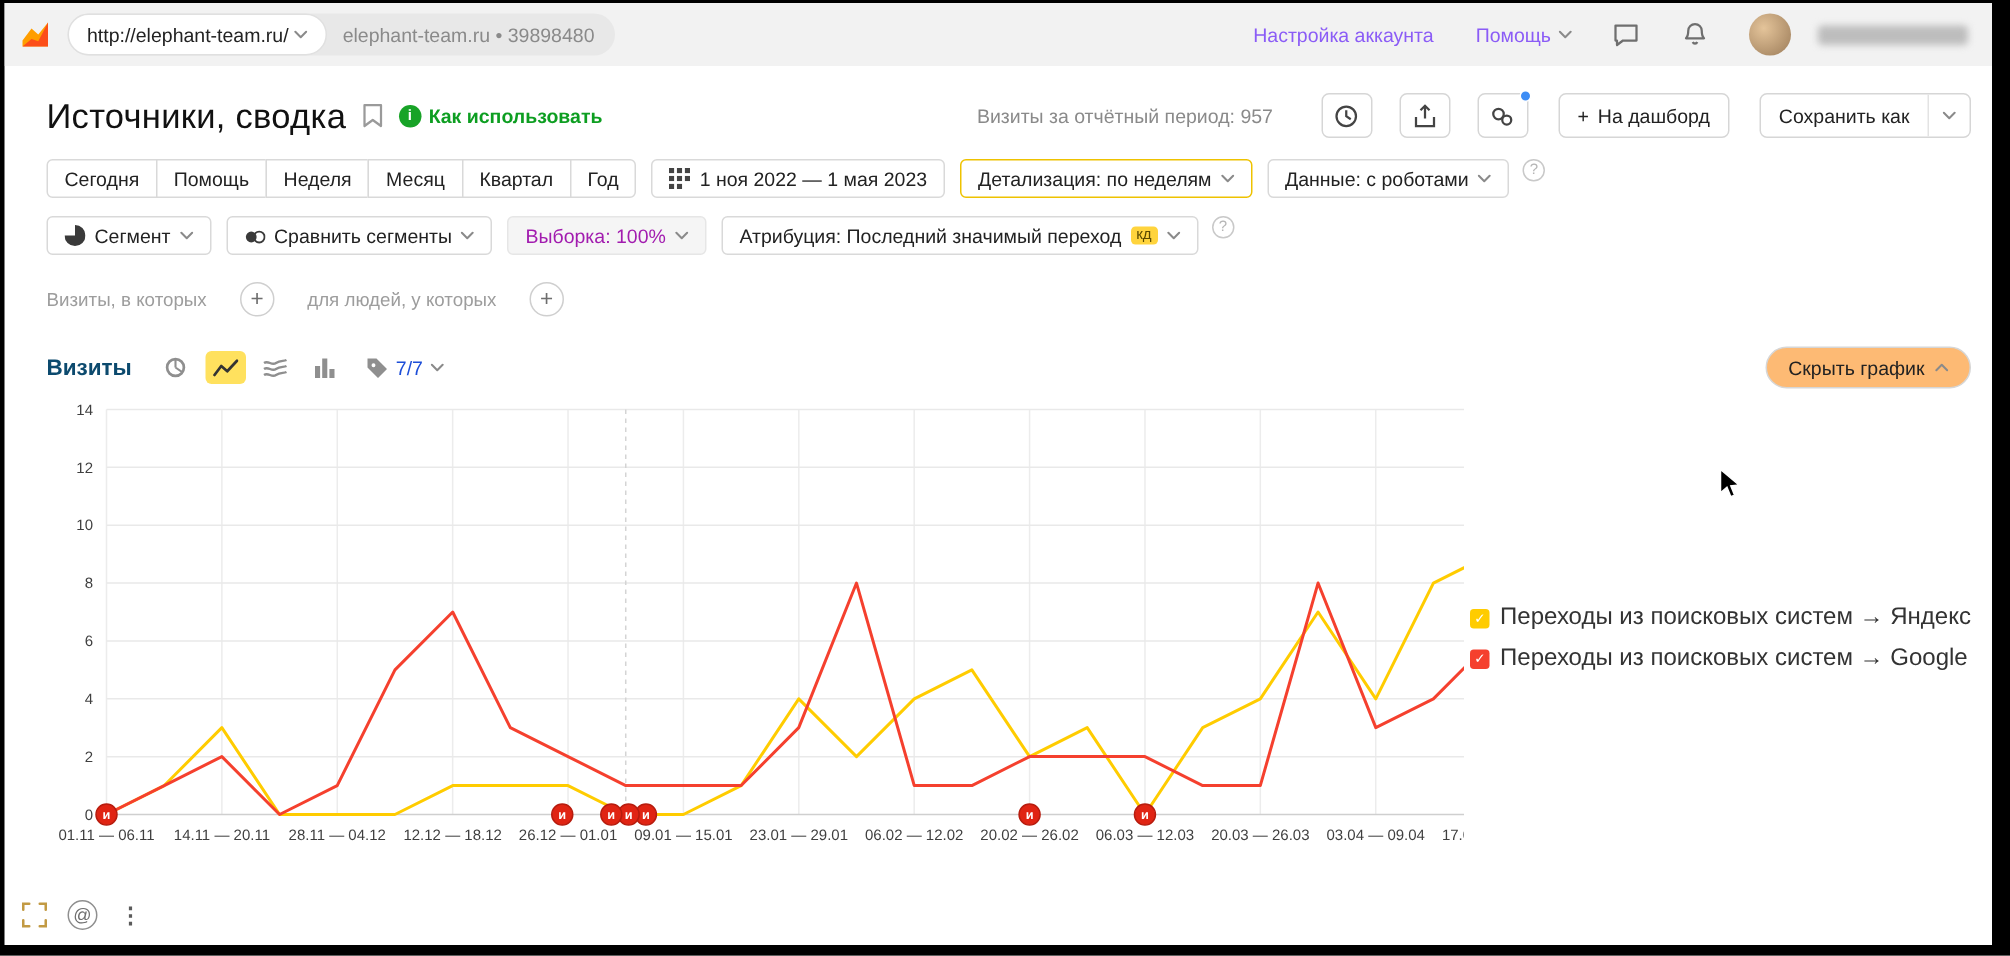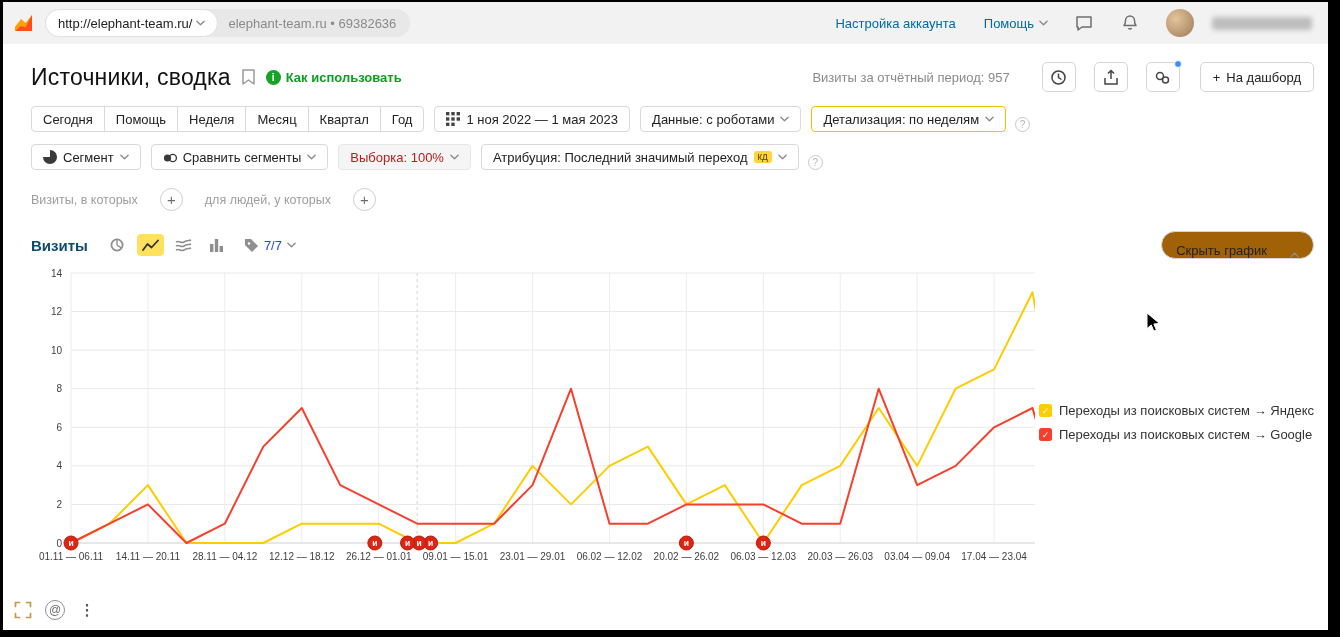--- a/index.html
+++ b/index.html
@@ -7,21 +7,21 @@
   .screen { width:1340px; height:637px; position:relative; background:#000; overflow:hidden; }
   .page { position:absolute; left:3px; top:2px; right:12px; bottom:7px; background:#fff; overflow:hidden; }
 
   
   .topbar { height:42px; background:#f2f2f2; display:flex; align-items:center; padding:0 16px 0 10px; gap:10px; }
   .logo { width:22px; height:22px; display:inline-flex; }
   .counter-group { display:flex; align-items:center; background:#e8e8e8; border-radius:16px; padding-right:14px; gap:10px; }
   .url-pill { display:flex; align-items:center; gap:4px; background:#fff; border:1px solid #e0e0e0; border-radius:15px; height:28px; padding:0 12px; font-size:13px; color:#222; cursor:pointer; }
   .counter-meta { font-size:13px; color:#8a8a8a; white-space:nowrap; }
   .topbar .spacer { flex:1; }
-  .top-link { font-size:13px; color:#0369a1; margin-left:18px; cursor:pointer; display:inline-flex; align-items:center; gap:5px; white-space:nowrap; }
+  .top-link { font-size:13px; color:#8b5cf6; margin-left:18px; cursor:pointer; display:inline-flex; align-items:center; gap:5px; white-space:nowrap; }
   .top-icon { width:20px; height:20px; color:#6f6f6f; margin-left:16px; display:inline-flex; cursor:pointer; }
   .avatar { width:28px; height:28px; border-radius:50%; margin-left:16px; background:radial-gradient(circle at 35% 35%, #e4c49a, #9b7b58); cursor:pointer; }
   .blur-name { width:100px; height:13px; border-radius:3px; background:#bdbdbd; filter:blur(2.5px); margin-left:8px; }
 
   .content { padding:0 14px 0 28px; }
 
   
   .title-row { display:flex; align-items:center; margin-top:18px; gap:10px; }
   .page-title { font-size:23px; color:#111; font-weight:500; letter-spacing:.2px; }
   .bookmark { width:15px; height:18px; color:#9a9a9a; display:inline-flex; cursor:pointer; }
@@ -31,53 +31,53 @@
   .title-row .spacer { flex:1; }
   .period-visits { font-size:13px; color:#8a8a8a; margin-right:14px; white-space:nowrap; }
   .icon-btn { width:34px; height:30px; border:1px solid #d6d6d6; border-radius:5px; background:#fff; display:inline-flex; align-items:center; justify-content:center; color:#444; cursor:pointer; margin-left:8px; position:relative; }
   .badge-dot { position:absolute; top:-3px; right:-3px; width:8px; height:8px; border-radius:50%; background:#3d8df5; border:1.5px solid #fff; }
   .text-btn { height:30px; border:1px solid #d6d6d6; border-radius:5px; background:#fff; display:inline-flex; align-items:center; gap:6px; padding:0 12px; font-size:13px; color:#222; cursor:pointer; margin-left:10px; white-space:nowrap; }
   .split-btn { margin-left:10px; height:30px; border:1px solid #d6d6d6; border-radius:5px; background:#fff; display:inline-flex; align-items:stretch; cursor:pointer; }
   .split-main { display:flex; align-items:center; padding:0 12px; font-size:13px; color:#222; }
   .split-arrow { display:flex; align-items:center; padding:0 9px; border-left:1px solid #e3e3e3; color:#555; }
 
   
-  .row { display:flex; align-items:flex-end; margin-top:14px; }
+  .row { display:flex; align-items:flex-start; margin-top:14px; }
   .seg-group { display:inline-flex; }
   .btn { display:inline-flex; align-items:center; gap:6px; height:26px; padding:0 11px; border:1px solid #d9d9d9; background:#fff; font-size:13px; color:#222; cursor:pointer; white-space:nowrap; }
   .seg-group .btn { border-radius:0; margin-left:-1px; }
   .seg-group .btn:first-child { border-radius:4px 0 0 4px; margin-left:0; }
   .seg-group .btn:last-child { border-radius:0 4px 4px 0; }
   .rbtn { border-radius:4px; margin-left:10px; }
   .hl { border-color:#eec200; }
-  .disabled { background:#f5f5f5; border-color:#e6e6e6; color:#b91c1c; }
+  .disabled { background:#f5f5f5; border-color:#e6e6e6; color:#a21caf; }
   .q-circle { width:15px; height:15px; border-radius:50%; border:1px solid #c9c9c9; color:#b5b5b5; font-size:10px; display:inline-flex; align-items:center; justify-content:center; margin-left:9px; cursor:pointer; }
   .kd-badge { background:#ffd43d; color:#5a4a00; font-size:10px; border-radius:3px; padding:1px 4px; line-height:1; }
   .chev { display:inline-flex; color:#8a8a8a; }
   .chev-up { transform:rotate(180deg); }
 
   .cond-row { margin-top:18px; display:flex; align-items:center; gap:22px; }
   .cond-label { font-size:12.5px; color:#9d9d9d; }
   .plus-circle { width:23px; height:23px; border-radius:50%; border:1px solid #cfcfcf; background:#fff; color:#6e6e6e; font-size:15px; display:inline-flex; align-items:center; justify-content:center; cursor:pointer; }
 
   
   .chart-header { display:flex; align-items:center; margin-top:20px; }
   .metric-title { font-size:15px; font-weight:bold; color:#0c4a6e; margin-right:16px; }
   .ct { width:27px; height:22px; display:inline-flex; align-items:center; justify-content:center; color:#8f8f8f; cursor:pointer; margin-right:6px; border-radius:4px; }
   .ct.sel { background:#ffe15e; color:#333; }
   .goal-tag { display:inline-flex; align-items:center; gap:5px; margin-left:8px; font-size:13px; color:#1d4ed8; cursor:pointer; }
   .chart-header .spacer { flex:1; }
-  .pill-btn { height:28px; border:1px solid #d6d6d6; border-radius:15px; background:#a16207; display:inline-flex; align-items:flex-end; gap:23px; padding:0 14px; font-size:13px; color:#222; cursor:pointer; white-space:nowrap; }
+  .pill-btn { height:28px; border:1px solid #d6d6d6; border-radius:15px; background:#fdba74; display:inline-flex; align-items:center; gap:7px; padding:0 14px; font-size:13px; color:#222; cursor:pointer; white-space:nowrap; }
 
   
   .chart-row { display:flex; margin-top:8px; }
   .legend { margin-left:4px; margin-top:136px; }
   .legend-item { display:flex; align-items:center; gap:7px; margin-bottom:9px; cursor:pointer; }
   .lg-swatch { width:13px; height:13px; border-radius:2.5px; color:#fff; font-size:9px; display:inline-flex; align-items:center; justify-content:center; }
-  .legend-label { font-size:13px; color:#333; white-space:nowrap; }
+  .legend-label { font-size:16px; color:#333; white-space:nowrap; }
 
   
   .float-tools { position:absolute; left:8px; bottom:8px; display:flex; align-items:center; gap:8px; }
   .tool { width:24px; height:24px; display:inline-flex; align-items:center; justify-content:center; cursor:pointer; background:#fff; border-radius:5px; }
   .at-circle { width:20px; height:20px; border:1.4px solid #8f8f8f; border-radius:50%; color:#6e6e6e; font-size:12px; display:inline-flex; align-items:center; justify-content:center; }
   .dots { color:#5a5a5a; font-size:15px; font-weight:bold; }
 
   .cursor { position:absolute; left:1143px; top:310px; pointer-events:none; }
 </style>
 </head>
@@ -95,21 +95,21 @@
       </span>
       <div class="counter-group">
         <button class="url-pill">
           <span>http://elephant-team.ru/</span>
           <span class="chev">
               <svg width="9" height="6" viewBox="0 0 10 6" fill="none">
                 <path d="M1 1l4 4 4-4" stroke="currentColor" stroke-width="1.5" stroke-linecap="round" stroke-linejoin="round"></path>
               </svg>
             </span>
         </button>
-        <span class="counter-meta">elephant-team.ru  •  69382636</span>
+        <span class="counter-meta">elephant-team.ru  •  39898480</span>
       </div>
       <span class="spacer"></span>
       <a class="top-link">
         <span>Настройка аккаунта</span>
       </a>
       <a class="top-link">
         <span>Помощь</span>
         <span class="chev">
             <svg width="9" height="6" viewBox="0 0 10 6" fill="none">
               <path d="M1 1l4 4 4-4" stroke="currentColor" stroke-width="1.5" stroke-linecap="round" stroke-linejoin="round"></path>
@@ -164,20 +164,30 @@
           <svg width="17" height="17" viewBox="0 0 17 17" fill="none" stroke="currentColor" stroke-width="1.5">
               <circle cx="6" cy="7" r="3.5"></circle>
               <circle cx="11.5" cy="11" r="3" fill="#fff"></circle>
             </svg>
           <span class="badge-dot"></span>
         </button>
         <button class="text-btn">
           <span>+</span>
           <span>На дашборд</span>
         </button>
+        <div class="split-btn">
+          <span class="split-main">Сохранить как</span>
+          <span class="split-arrow">
+              <span class="chev">
+                <svg width="9" height="6" viewBox="0 0 10 6" fill="none">
+                  <path d="M1 1l4 4 4-4" stroke="currentColor" stroke-width="1.5" stroke-linecap="round" stroke-linejoin="round"></path>
+                </svg>
+              </span>
+            </span>
+        </div>
       </div>
 
       <div class="row">
         <div class="seg-group">
           <button class="btn">Сегодня</button>
           <button class="btn">Помощь</button>
           <button class="btn">Неделя</button>
           <button class="btn">Месяц</button>
           <button class="btn">Квартал</button>
           <button class="btn">Год</button>
@@ -188,30 +198,30 @@
               <rect x="5.3" y="0" width="3.4" height="3.4"></rect>
               <rect x="10.6" y="0" width="3.4" height="3.4"></rect>
               <rect x="0" y="5.3" width="3.4" height="3.4"></rect>
               <rect x="5.3" y="5.3" width="3.4" height="3.4"></rect>
               <rect x="10.6" y="5.3" width="3.4" height="3.4"></rect>
               <rect x="0" y="10.6" width="3.4" height="3.4"></rect>
               <rect x="5.3" y="10.6" width="3.4" height="3.4"></rect>
             </svg>
           <span>1 ноя 2022 — 1 мая 2023</span>
         </button>
+        <button class="btn rbtn hl">
+          <span>Детализация: по неделям</span>
+          <span class="chev">
+              <svg width="9" height="6" viewBox="0 0 10 6" fill="none">
+                <path d="M1 1l4 4 4-4" stroke="currentColor" stroke-width="1.5" stroke-linecap="round" stroke-linejoin="round"></path>
+              </svg>
+            </span>
+        </button>
         <button class="btn rbtn">
           <span>Данные: с роботами</span>
-          <span class="chev">
-              <svg width="9" height="6" viewBox="0 0 10 6" fill="none">
-                <path d="M1 1l4 4 4-4" stroke="currentColor" stroke-width="1.5" stroke-linecap="round" stroke-linejoin="round"></path>
-              </svg>
-            </span>
-        </button>
-        <button class="btn rbtn hl">
-          <span>Детализация: по неделям</span>
           <span class="chev">
               <svg width="9" height="6" viewBox="0 0 10 6" fill="none">
                 <path d="M1 1l4 4 4-4" stroke="currentColor" stroke-width="1.5" stroke-linecap="round" stroke-linejoin="round"></path>
               </svg>
             </span>
         </button>
         <span class="q-circle">?</span>
       </div>
 
       <div class="row" style="margin-top:12px;">

